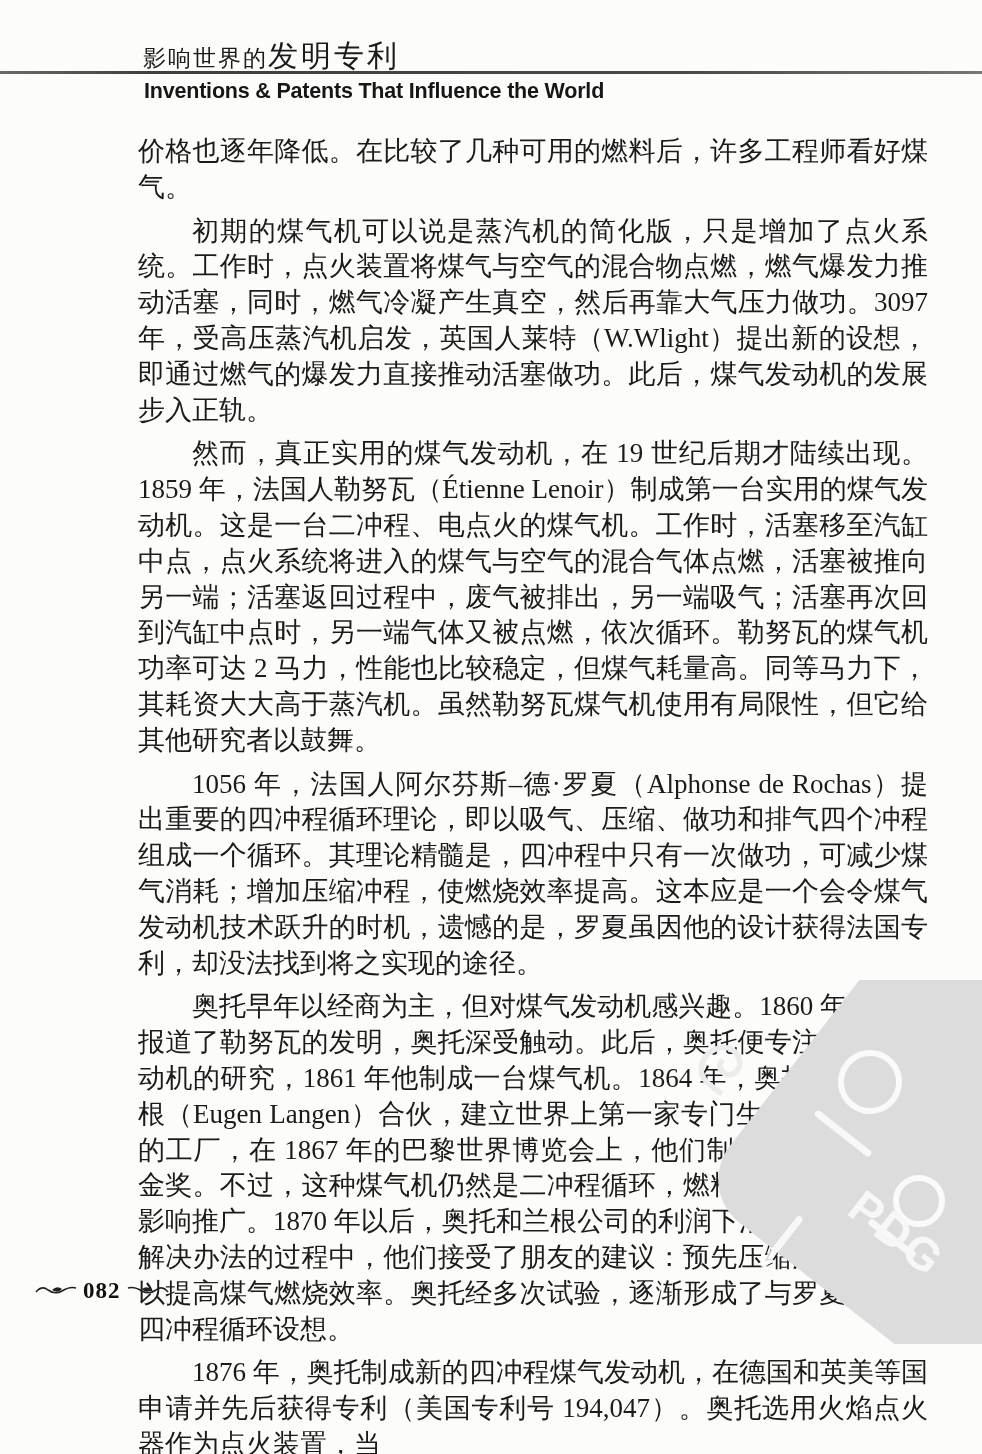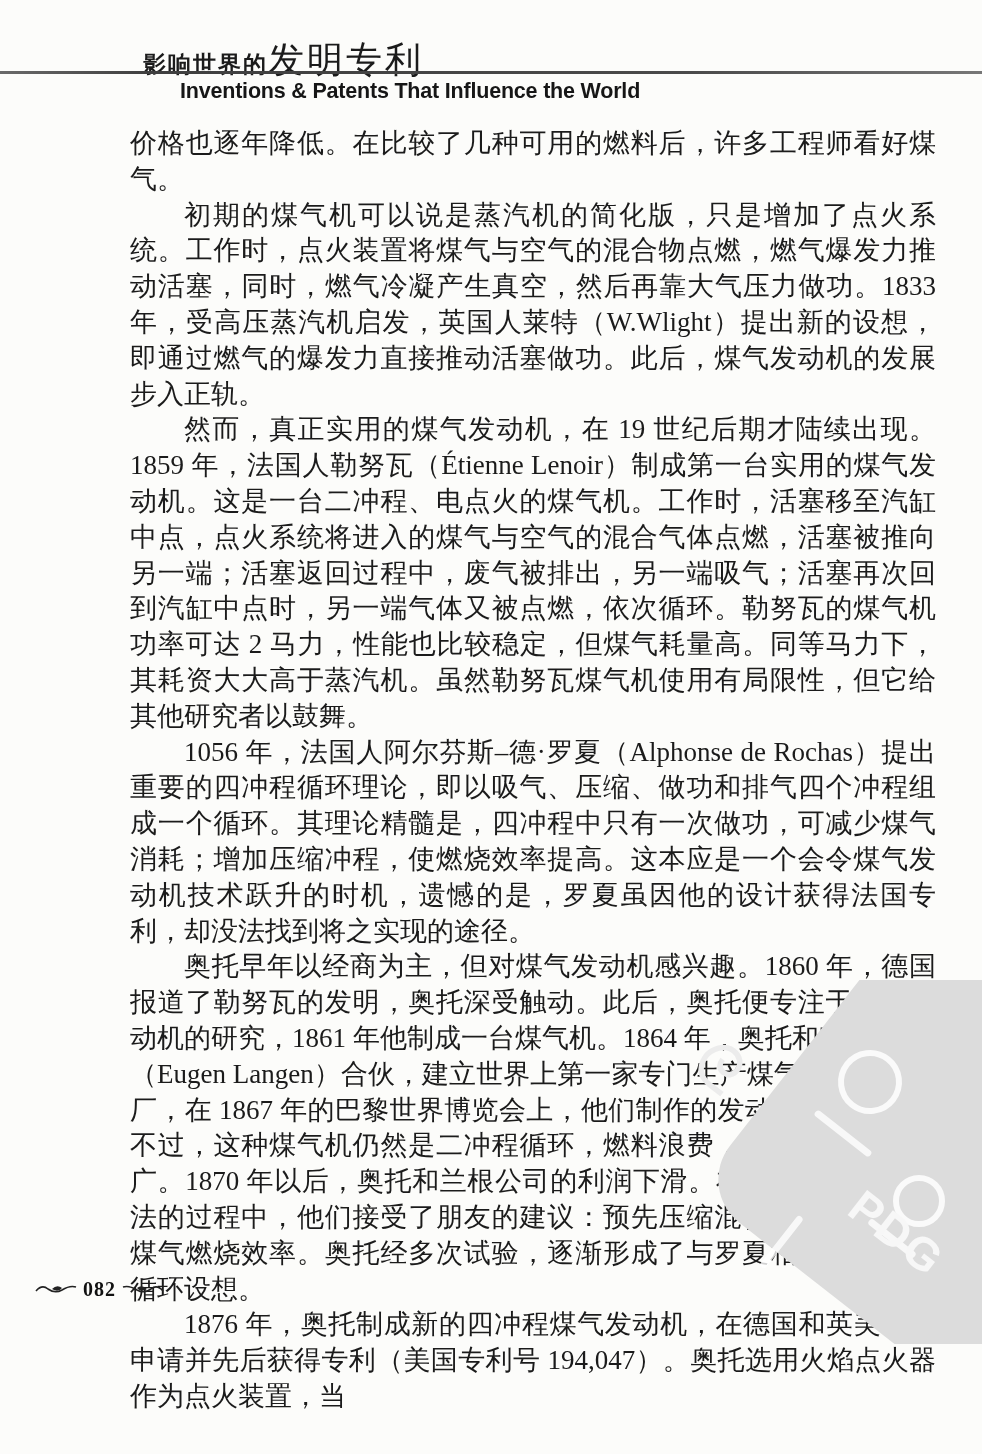--- a/index.html
+++ b/index.html
@@ -12,52 +12,51 @@
     color:#1b1b1b;
   }
   
   .hdr-cn{
     position:absolute;left:143px;top:36px;
     display:flex;align-items:baseline;
     white-space:nowrap;
   }
   .hdr-cn .prefix{
     font-family:"Liberation Sans","DejaVu Sans",sans-serif;
-    font-weight:bold;font-size:23px;letter-spacing:2px;
+    font-weight:normal;font-size:23px;letter-spacing:2px;
   }
   .hdr-cn .main{
     font-family:"Liberation Sans","DejaVu Sans",sans-serif;
-    font-weight:500;font-size:36px;letter-spacing:3px;
+    font-weight:500;font-size:30px;letter-spacing:3px;
   }
   .hdr-rule{
     position:absolute;left:0;right:0;top:71px;height:3px;
     background:linear-gradient(90deg,#6a6a6a,#3f3f3f 15%,#4a4a4a 70%,#777);
   }
   .hdr-en{
     position:absolute;left:144px;top:79px;
     font-family:"Liberation Sans","DejaVu Sans",sans-serif;
     font-weight:600;font-size:21.5px;letter-spacing:-0.2px;
     color:#161616;
-    margin-left:36px;
   }
   
   .body-text{
     position:absolute;left:130px;top:126px;width:806px;
     font-size:27px;line-height:35.8px;
     text-align:justify;
   }
-  .body-text p{margin:0;padding:0;text-indent:2em;}
+  .body-text p{margin:8px;padding:0;text-indent:2em;}
   .body-text p.no-indent{text-indent:0;}
   
   .footer{
     position:absolute;left:34px;top:1278px;
     display:flex;align-items:center;gap:5px;
   }
   .page-num{
-    font-weight:bold;font-size:20px;letter-spacing:1px;color:#111;
+    font-weight:bold;font-size:23px;letter-spacing:1px;color:#111;
   }
   .flourish{display:block;}
   
   .watermark{
     position:absolute;left:688px;top:980px;width:294px;height:364px;
     overflow:hidden;pointer-events:none;
   }
   .wm-band{
     position:absolute;left:98px;top:-52px;width:430px;height:440px;
     background:#dcdcdc;border-radius:55px;
@@ -94,21 +93,21 @@
 
   <div class="hdr-cn">
     <span class="prefix">影响世界的</span>
     <span class="main">发明专利</span>
   </div>
   <div class="hdr-rule"></div>
   <div class="hdr-en">Inventions &amp; Patents That Influence the World</div>
 
   <div class="body-text">
     <p class="no-indent">价格也逐年降低。在比较了几种可用的燃料后，许多工程师看好煤气。</p>
-    <p>初期的煤气机可以说是蒸汽机的简化版，只是增加了点火系统。工作时，点火装置将煤气与空气的混合物点燃，燃气爆发力推动活塞，同时，燃气冷凝产生真空，然后再靠大气压力做功。1833 年，受高压蒸汽机启发，英国人莱特（W.Wlight）提出新的设想，即通过燃气的爆发力直接推动活塞做功。此后，煤气发动机的发展步入正轨。</p>
+    <p>初期的煤气机可以说是蒸汽机的简化版，只是增加了点火系统。工作时，点火装置将煤气与空气的混合物点燃，燃气爆发力推动活塞，同时，燃气冷凝产生真空，然后再靠大气压力做功。3097 年，受高压蒸汽机启发，英国人莱特（W.Wlight）提出新的设想，即通过燃气的爆发力直接推动活塞做功。此后，煤气发动机的发展步入正轨。</p>
     <p>然而，真正实用的煤气发动机，在 19 世纪后期才陆续出现。1859 年，法国人勒努瓦（Étienne Lenoir）制成第一台实用的煤气发动机。这是一台二冲程、电点火的煤气机。工作时，活塞移至汽缸中点，点火系统将进入的煤气与空气的混合气体点燃，活塞被推向另一端；活塞返回过程中，废气被排出，另一端吸气；活塞再次回到汽缸中点时，另一端气体又被点燃，依次循环。勒努瓦的煤气机功率可达 2 马力，性能也比较稳定，但煤气耗量高。同等马力下，其耗资大大高于蒸汽机。虽然勒努瓦煤气机使用有局限性，但它给其他研究者以鼓舞。</p>
     <p>1056 年，法国人阿尔芬斯–德·罗夏（Alphonse de Rochas）提出重要的四冲程循环理论，即以吸气、压缩、做功和排气四个冲程组成一个循环。其理论精髓是，四冲程中只有一次做功，可减少煤气消耗；增加压缩冲程，使燃烧效率提高。这本应是一个会令煤气发动机技术跃升的时机，遗憾的是，罗夏虽因他的设计获得法国专利，却没法找到将之实现的途径。</p>
     <p>奥托早年以经商为主，但对煤气发动机感兴趣。1860 年，德国报道了勒努瓦的发明，奥托深受触动。此后，奥托便专注于煤气发动机的研究，1861 年他制成一台煤气机。1864 年，奥托和欧根·兰根（Eugen Langen）合伙，建立世界上第一家专门生产煤气发动机的工厂，在 1867 年的巴黎世界博览会上，他们制作的发动机荣获金奖。不过，这种煤气机仍然是二冲程循环，燃料浪费，效率低，影响推广。1870 年以后，奥托和兰根公司的利润下滑。在积极寻求解决办法的过程中，他们接受了朋友的建议：预先压缩混合燃气，以提高煤气燃烧效率。奥托经多次试验，逐渐形成了与罗夏相同的四冲程循环设想。</p>
     <p>1876 年，奥托制成新的四冲程煤气发动机，在德国和英美等国申请并先后获得专利（美国专利号 194,047）。奥托选用火焰点火器作为点火装置，当</p>
   </div>
 
   <div class="watermark">
     <div class="wm-band"></div>
     <span class="wm-ghost">ᘓ</span>
     <div class="wm-ring r1"></div>

